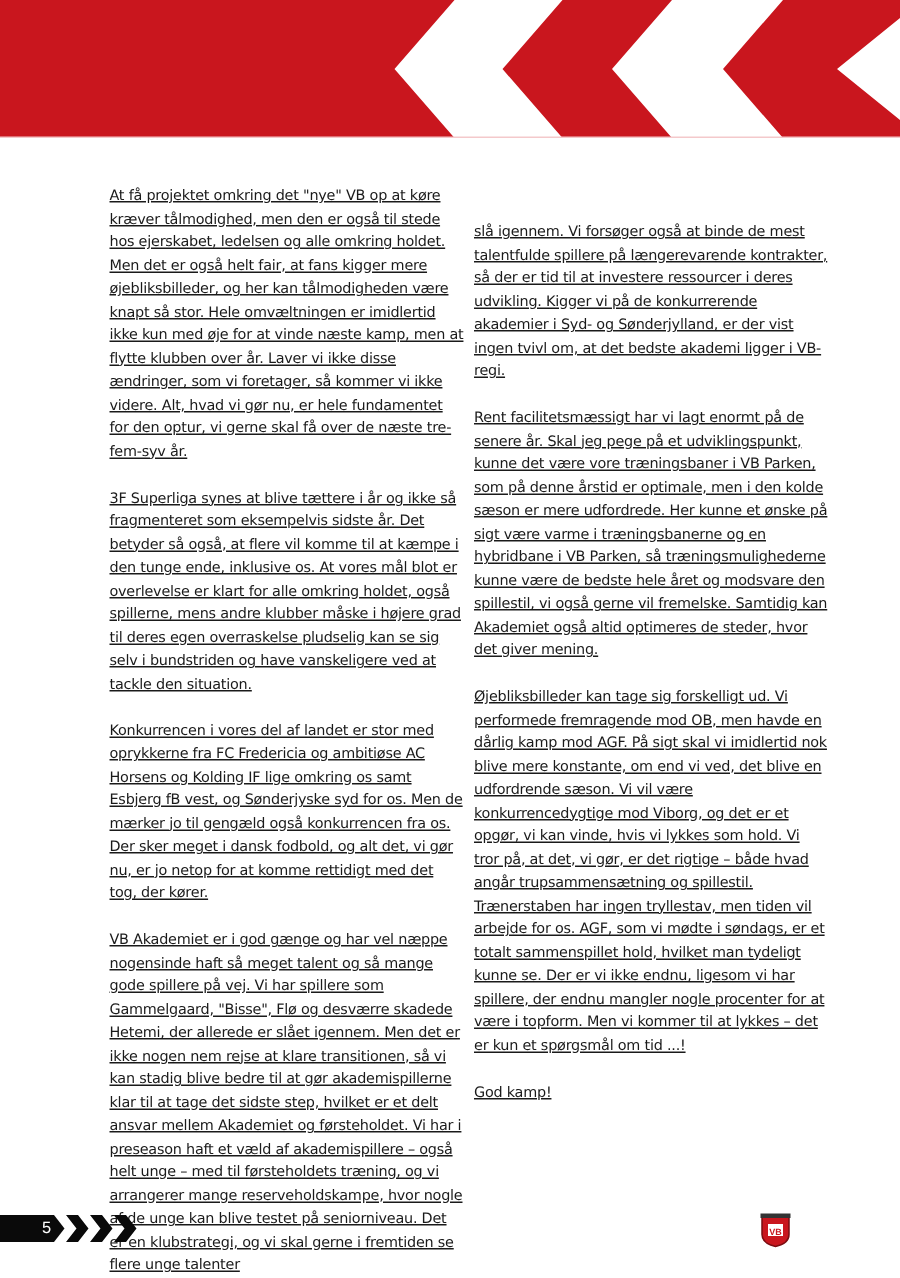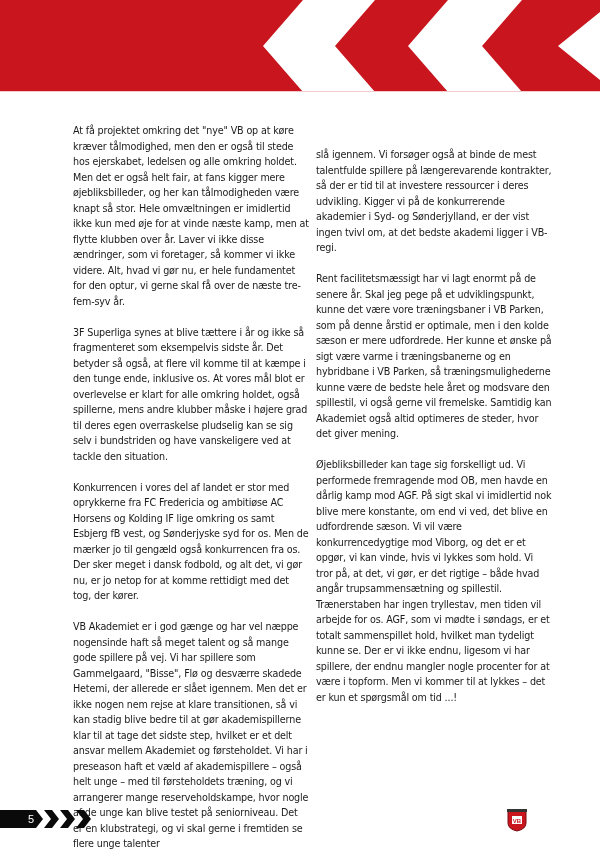--- a/index.html
+++ b/index.html
@@ -31,20 +31,21 @@
       width: 236px;
       font-size: 9.6px;
       line-height: 15.5px;
       letter-spacing: -0.15px;
     }
     .col-left { left: 73px; }
     .col-right { left: 316px; margin-top: 24px; }
     .column p {
       margin: 0 0 15.5px 0;
       white-space: pre-line;
+      text-decoration: underline;
     }
     .footer-tag {
       position: absolute;
       left: 0;
       top: 809px;
       width: 100px;
       height: 20px;
     }
     .page-number {
       position: absolute;
@@ -86,20 +87,21 @@
   <p>At få projektet omkring det "nye" VB op at køre kræver tålmodighed, men den er også til stede hos ejerskabet, ledelsen og alle omkring holdet. Men det er også helt fair, at fans kigger mere øjebliksbilleder, og her kan tålmodigheden være knapt så stor. Hele omvæltningen er imidlertid ikke kun med øje for at vinde næste kamp, men at flytte klubben over år. Laver vi ikke disse ændringer, som vi foretager, så kommer vi ikke videre. Alt, hvad vi gør nu, er hele fundamentet for den optur, vi gerne skal få over de næste tre-fem-syv år.</p>
   <p>3F Superliga synes at blive tættere i år og ikke så fragmenteret som eksempelvis sidste år. Det betyder så også, at flere vil komme til at kæmpe i den tunge ende, inklusive os. At vores mål blot er overlevelse er klart for alle omkring holdet, også spillerne, mens andre klubber måske i højere grad til deres egen overraskelse pludselig kan se sig selv i bundstriden og have vanskeligere ved at tackle den situation.</p>
   <p>Konkurrencen i vores del af landet er stor med oprykkerne fra FC Fredericia og ambitiøse AC Horsens og Kolding IF lige omkring os samt Esbjerg fB vest, og Sønderjyske syd for os. Men de mærker jo til gengæld også konkurrencen fra os. Der sker meget i dansk fodbold, og alt det, vi gør nu, er jo netop for at komme rettidigt med det tog, der kører.</p>
   <p>VB Akademiet er i god gænge og har vel næppe nogensinde haft så meget talent og så mange gode spillere på vej. Vi har spillere som Gammelgaard, "Bisse", Flø og desværre skadede Hetemi, der allerede er slået igennem. Men det er ikke nogen nem rejse at klare transitionen, så vi kan stadig blive bedre til at gør akademispillerne klar til at tage det sidste step, hvilket er et delt ansvar mellem Akademiet og førsteholdet. Vi har i preseason haft et væld af akademispillere – også helt unge – med til førsteholdets træning, og vi arrangerer mange reserveholdskampe, hvor nogle af de unge kan blive testet på seniorniveau. Det er en klubstrategi, og vi skal gerne i fremtiden se flere unge talenter</p>
 </div>
 
 <div class="column col-right">
   <p>slå igennem. Vi forsøger også at binde de mest talentfulde spillere på længerevarende kontrakter, så der er tid til at investere ressourcer i deres udvikling. Kigger vi på de konkurrerende akademier i Syd- og Sønderjylland, er der vist ingen tvivl om, at det bedste akademi ligger i VB-regi.</p>
   <p>Rent facilitetsmæssigt har vi lagt enormt på de senere år. Skal jeg pege på et udviklingspunkt, kunne det være vore træningsbaner i VB Parken, som på denne årstid er optimale, men i den kolde sæson er mere udfordrede. Her kunne et ønske på sigt være varme i træningsbanerne og en hybridbane i VB Parken, så træningsmulighederne kunne være de bedste hele året og modsvare den spillestil, vi også gerne vil fremelske. Samtidig kan Akademiet også altid optimeres de steder, hvor det giver mening.</p>
   <p>Øjebliksbilleder kan tage sig forskelligt ud. Vi performede fremragende mod OB, men havde en dårlig kamp mod AGF. På sigt skal vi imidlertid nok blive mere konstante, om end vi ved, det blive en udfordrende sæson. Vi vil være konkurrencedygtige mod Viborg, og det er et opgør, vi kan vinde, hvis vi lykkes som hold. Vi tror på, at det, vi gør, er det rigtige – både hvad angår trupsammensætning og spillestil. Trænerstaben har ingen tryllestav, men tiden vil arbejde for os. AGF, som vi mødte i søndags, er et totalt sammenspillet hold, hvilket man tydeligt kunne se. Der er vi ikke endnu, ligesom vi har spillere, der endnu mangler nogle procenter for at være i topform. Men vi kommer til at lykkes – det er kun et spørgsmål om tid ...!</p>
+  <p>God kamp!</p>
 </div>
 
 <div class="footer-tag">
   <svg width="100" height="20" viewBox="0 0 100 20">
     <polygon points="0,1 36,1 43,10 36,19 0,19" fill="#0a0a0a"></polygon>
     <polygon points="44,1 52,1 59,10 52,19 44,19 51,10" fill="#0a0a0a"></polygon>
     <polygon points="60,1 68,1 75,10 68,19 60,19 67,10" fill="#0a0a0a"></polygon>
     <polygon points="76,1 84,1 91,10 84,19 76,19 83,10" fill="#0a0a0a"></polygon>
   </svg>
 </div>

